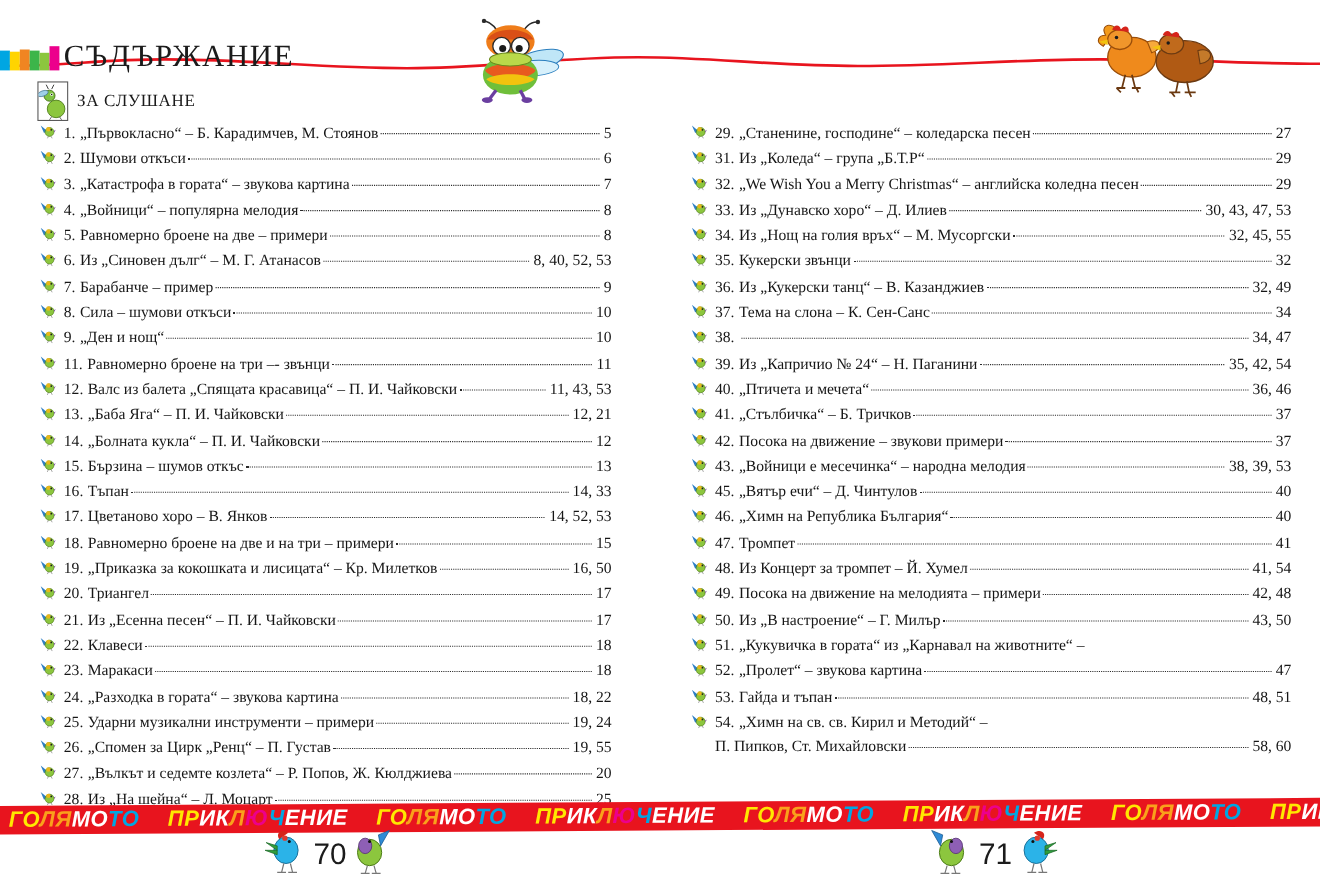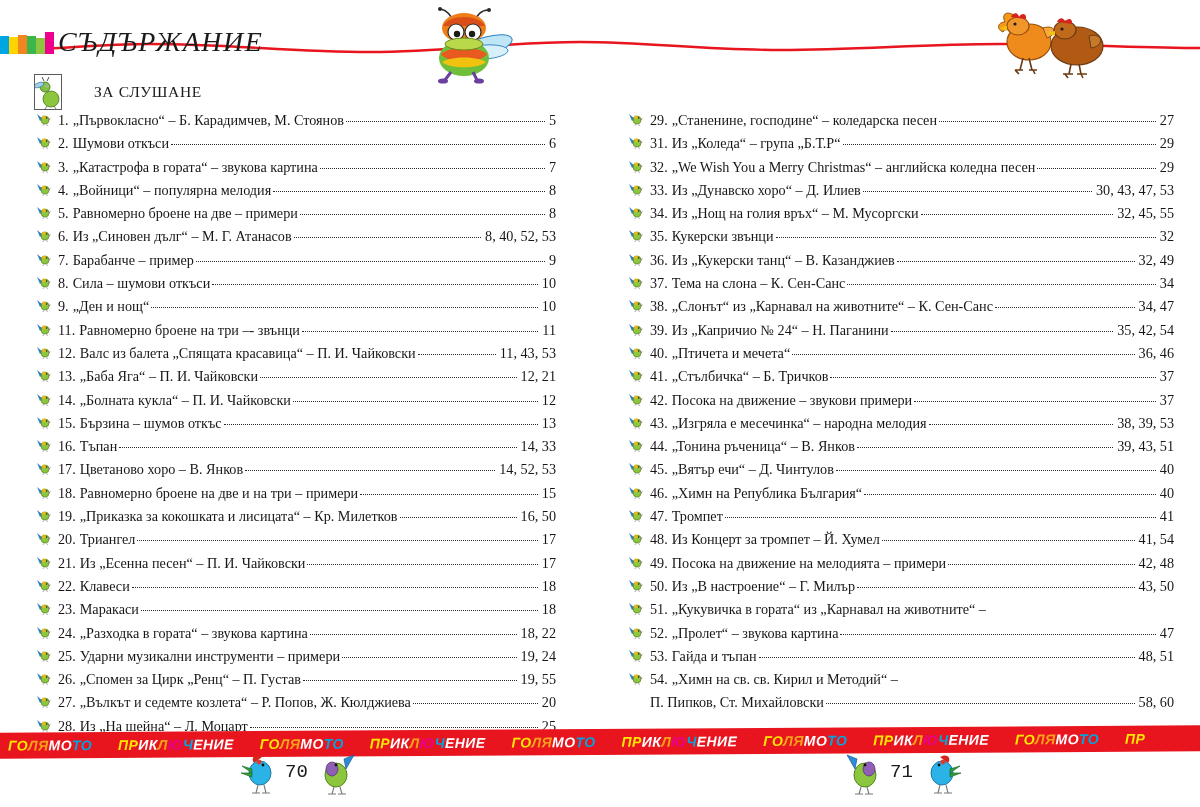--- a/index.html
+++ b/index.html
@@ -6,21 +6,21 @@
   body{
     width:1200px;height:807px;
     background:#ffffff;
     font-family:"Liberation Serif", serif;
     overflow:hidden;
     position:relative;
   }
   .page{position:relative;width:1200px;height:807px;}
 
   
-  .header{position:absolute;left:0;top:4px;width:1090px;height:72px;font-style:italic;}
+  .header{position:absolute;left:0;top:14px;width:1090px;height:72px;}
   .colorbar{position:absolute;left:0;top:30px;height:20px;display:flex;}
   .colorbar i{display:block;width:9px;height:20px;}
   .colorbar i:nth-child(1){height:18px;align-self:flex-end;}
   .colorbar i:nth-child(2){height:17px;align-self:flex-end;}
   .colorbar i:nth-child(3){height:19px;align-self:flex-end;}
   .colorbar i:nth-child(4){height:18px;align-self:flex-end;}
   .colorbar i:nth-child(5){height:16px;align-self:flex-end;}
   .colorbar i:nth-child(6){height:22px;align-self:flex-end;}
 
   .page-title{
@@ -30,21 +30,21 @@
     white-space:nowrap;
   }
   .wavyline{position:absolute;left:0;top:24px;width:1200px;height:36px;}
 
   .bug{position:absolute;left:415px;top:2px;width:110px;height:78px;}
   .hens{position:absolute;left:985px;top:4px;width:150px;height:72px;}
 
   
   .section-head{position:absolute;left:34px;top:74px;display:flex;align-items:center;gap:8px;}
   .section-icon{width:26px;height:34px;border:1px solid #5a5a5a;background:#fff;position:relative;}
-  .section-label{font-size:15.5px;letter-spacing:0.6px;color:#1b1b1b;font-family:"Liberation Serif",serif;margin-left:24px;}
+  .section-label{font-size:15.5px;letter-spacing:0.6px;color:#1b1b1b;font-family:"Liberation Serif",serif;}
 
   
   .col{position:absolute;top:112px;}
   .col-left{left:36px;width:520px;}
   .col-right{left:628px;width:546px;}
 
   .toc-row{
     display:flex;align-items:baseline;
     height:23.3px;
     font-size:14.2px;color:#161616;
@@ -71,28 +71,28 @@
   .footer-band{
     position:absolute;left:0;top:729px;width:1200px;height:26px;
     background:#e8141e;overflow:hidden;
     display:flex;align-items:center;
     transform:skewY(-0.35deg);
   }
   .band-inner{display:flex;align-items:center;white-space:nowrap;gap:26px;padding-left:8px;}
   .band-word{
     font-family:"Liberation Sans",sans-serif;
     font-weight:bold;font-style:italic;
-    font-size:14px;letter-spacing:0.4px;
+    font-size:20px;letter-spacing:0.4px;
   }
   .band-word span{display:inline;}
 
   .pagenum-wrap{position:absolute;top:757px;width:1200px;height:48px;}
   .pagenum{
-    position:absolute;font-family:Liberation Mono, monospace;
-    font-size:19px;color:#1b1b1b;
+    position:absolute;font-family:Liberation Sans, sans-serif;
+    font-size:27px;color:#1b1b1b;
   }
   .pg-left{left:285px;top:4px;}
   .pg-right{left:890px;top:4px;}
   .birdL1{position:absolute;left:240px;top:-4px;width:40px;height:44px;}
   .birdL2{position:absolute;left:318px;top:-4px;width:40px;height:44px;}
   .birdR1{position:absolute;left:843px;top:-4px;width:40px;height:44px;}
   .birdR2{position:absolute;left:922px;top:-4px;width:40px;height:44px;}
 </style>
 </head>
 <body>
@@ -678,21 +678,20 @@
       <div class="toc-row">
         <span class="bullet"><svg viewBox="0 0 15 13" width="15" height="13">
             <path d="M1 1 L7 6 L4 8 Z" fill="#2e7fc4"></path>
             <ellipse cx="9" cy="7" rx="4" ry="4" fill="#8cc63e" stroke="#4a7a14" stroke-width="0.6"></ellipse>
             <circle cx="8" cy="4.5" r="2" fill="#e8b71a"></circle>
             <circle cx="10.6" cy="5" r="0.8" fill="#1b1b1b"></circle>
             <path d="M13 6 L14.6 5 L13.4 7.4 Z" fill="#7a4aa0"></path>
             <path d="M8 11 L7 13 M10.5 11 L11.5 13" stroke="#777" stroke-width="0.6"></path>
           </svg></span>
         <span class="num">38.</span>
-        <span class="ttl">„Слонът“ из „Карнавал на животните“ – К. Сен-Санс</span>
         <span class="dots"></span>
         <span class="pg">34, 47</span>
       </div>
       <div class="toc-row">
         <span class="bullet"><svg viewBox="0 0 15 13" width="15" height="13">
             <path d="M1 1 L7 6 L4 8 Z" fill="#2e7fc4"></path>
             <ellipse cx="9" cy="7" rx="4" ry="4" fill="#8cc63e" stroke="#4a7a14" stroke-width="0.6"></ellipse>
             <circle cx="8" cy="4.5" r="2" fill="#e8b71a"></circle>
             <circle cx="10.6" cy="5" r="0.8" fill="#1b1b1b"></circle>
             <path d="M13 6 L14.6 5 L13.4 7.4 Z" fill="#7a4aa0"></path>
@@ -748,37 +747,23 @@
       <div class="toc-row">
         <span class="bullet"><svg viewBox="0 0 15 13" width="15" height="13">
             <path d="M1 1 L7 6 L4 8 Z" fill="#2e7fc4"></path>
             <ellipse cx="9" cy="7" rx="4" ry="4" fill="#8cc63e" stroke="#4a7a14" stroke-width="0.6"></ellipse>
             <circle cx="8" cy="4.5" r="2" fill="#e8b71a"></circle>
             <circle cx="10.6" cy="5" r="0.8" fill="#1b1b1b"></circle>
             <path d="M13 6 L14.6 5 L13.4 7.4 Z" fill="#7a4aa0"></path>
             <path d="M8 11 L7 13 M10.5 11 L11.5 13" stroke="#777" stroke-width="0.6"></path>
           </svg></span>
         <span class="num">43.</span>
-        <span class="ttl">„Изгряла е месечинка“ – народна мелодия</span>
+        <span class="ttl">„Войници е месечинка“ – народна мелодия</span>
         <span class="dots"></span>
         <span class="pg">38, 39, 53</span>
-      </div>
-      <div class="toc-row">
-        <span class="bullet"><svg viewBox="0 0 15 13" width="15" height="13">
-            <path d="M1 1 L7 6 L4 8 Z" fill="#2e7fc4"></path>
-            <ellipse cx="9" cy="7" rx="4" ry="4" fill="#8cc63e" stroke="#4a7a14" stroke-width="0.6"></ellipse>
-            <circle cx="8" cy="4.5" r="2" fill="#e8b71a"></circle>
-            <circle cx="10.6" cy="5" r="0.8" fill="#1b1b1b"></circle>
-            <path d="M13 6 L14.6 5 L13.4 7.4 Z" fill="#7a4aa0"></path>
-            <path d="M8 11 L7 13 M10.5 11 L11.5 13" stroke="#777" stroke-width="0.6"></path>
-          </svg></span>
-        <span class="num">44.</span>
-        <span class="ttl">„Тонина ръченица“ – В. Янков</span>
-        <span class="dots"></span>
-        <span class="pg">39, 43, 51</span>
       </div>
       <div class="toc-row">
         <span class="bullet"><svg viewBox="0 0 15 13" width="15" height="13">
             <path d="M1 1 L7 6 L4 8 Z" fill="#2e7fc4"></path>
             <ellipse cx="9" cy="7" rx="4" ry="4" fill="#8cc63e" stroke="#4a7a14" stroke-width="0.6"></ellipse>
             <circle cx="8" cy="4.5" r="2" fill="#e8b71a"></circle>
             <circle cx="10.6" cy="5" r="0.8" fill="#1b1b1b"></circle>
             <path d="M13 6 L14.6 5 L13.4 7.4 Z" fill="#7a4aa0"></path>
             <path d="M8 11 L7 13 M10.5 11 L11.5 13" stroke="#777" stroke-width="0.6"></path>
           </svg></span>

